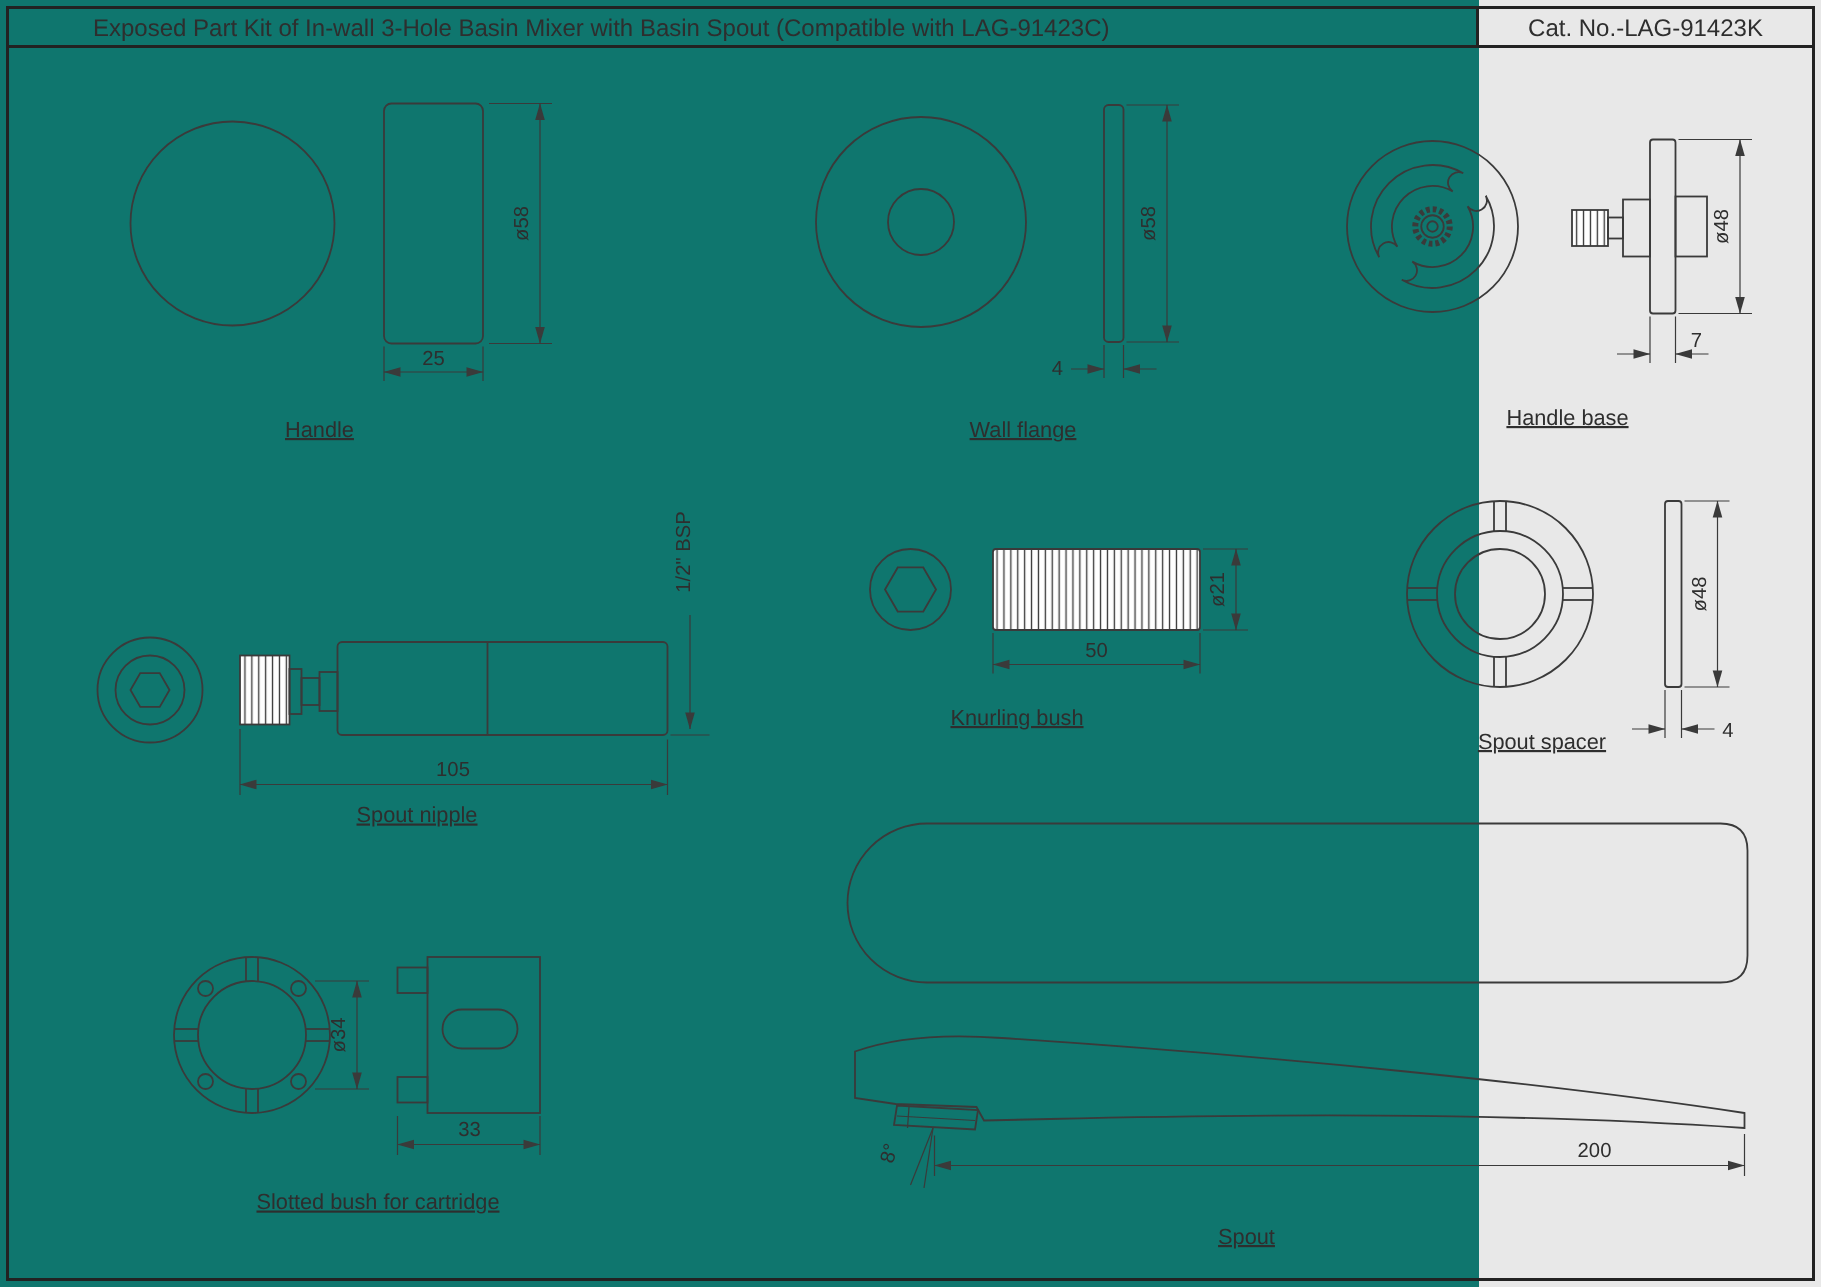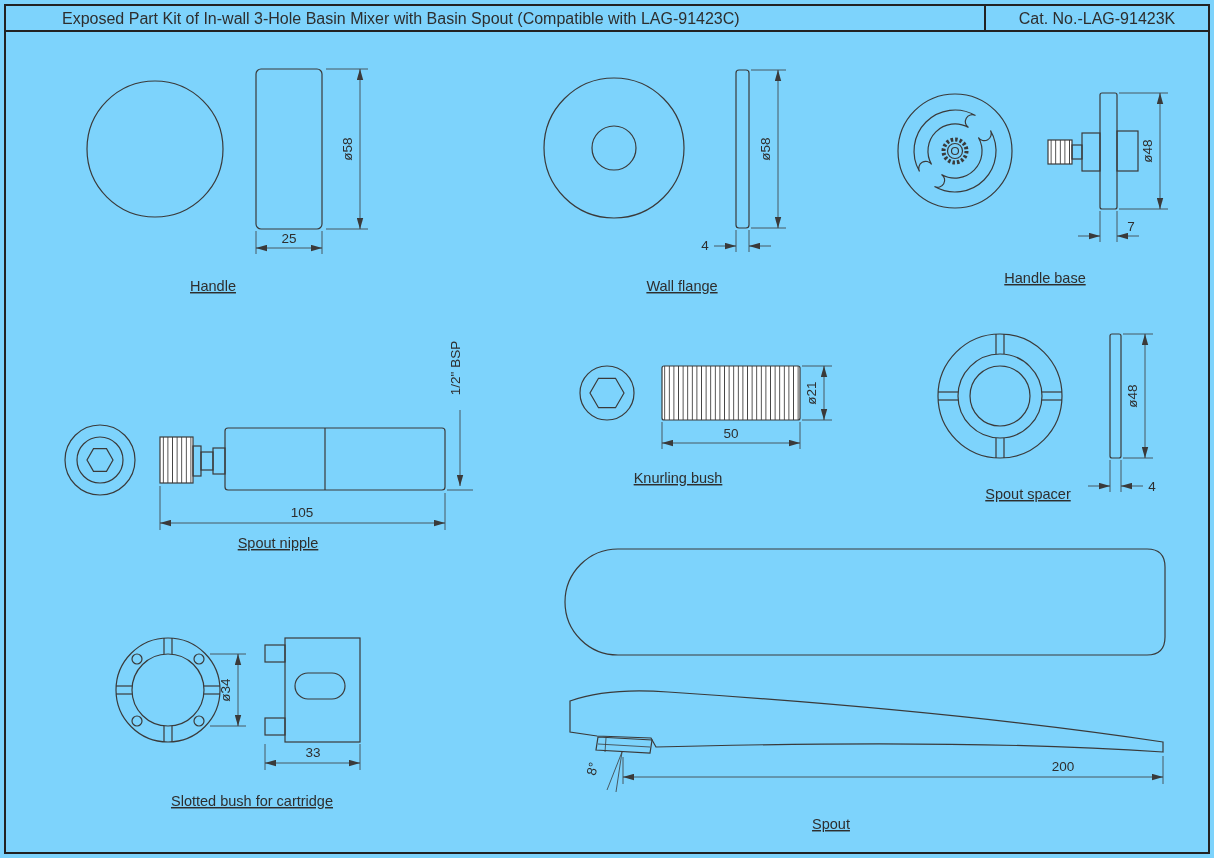--- a/index.html
+++ b/index.html
@@ -1,17 +1,17 @@
 <!DOCTYPE html>
 <html><head>
 <meta charset="utf-8">
 <style>
   html,body { margin:0; padding:0; background:#e8e8e8; }
   .page {
-    width:1214px; height:858px; background:#7dd3fc; position:relative;
+    width:986px; height:858px; background:#0f766e; position:relative;
     font-family:"Liberation Sans", sans-serif;
   }
   svg { display:block; }
   text { fill:#2e2e2e; font-family:"Liberation Sans", sans-serif; }
   .hdr { font-size:16px; }
   .lbl { font-size:14.5px; text-decoration:underline; }
   .dim { font-size:13.5px; }
   .outline { fill:none; stroke:#3a3a3a; stroke-width:1.2; }
   .thin { fill:none; stroke:#3a3a3a; stroke-width:0.8; }
   .border { fill:none; stroke:#222222; stroke-width:2; }

